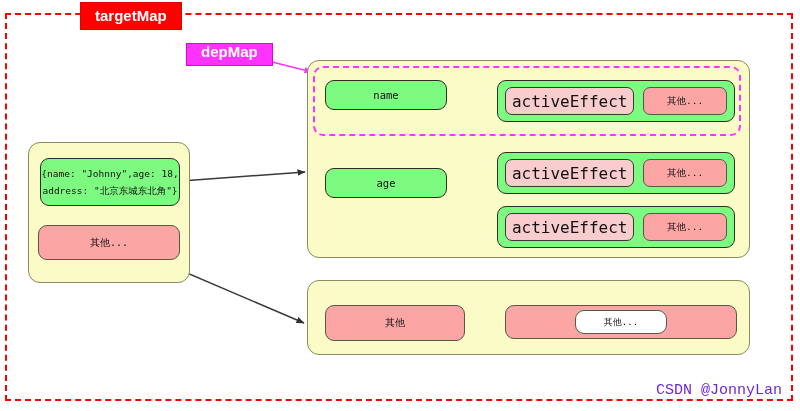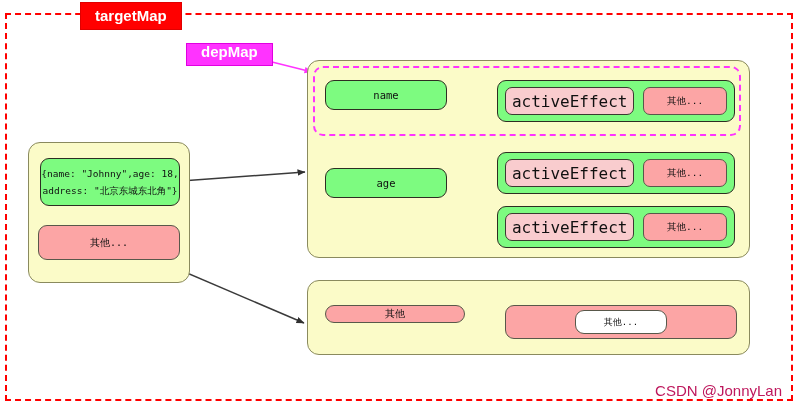--- a/index.html
+++ b/index.html
@@ -143,21 +143,21 @@
   .effect-other {
     position: relative;
     width: 84px;
     height: 28px;
     font-size: 9.5px;
     border-radius: 7px;
   }
 
   
   .other-plain {
-    left: 325px; top: 305px; width: 140px; height: 18px;
+    left: 325px; top: 305px; width: 140px; height: 36px;
     font-size: 10px;
   }
   .other-wrap {
     left: 505px; top: 305px; width: 232px; height: 34px;
     border-radius: 9px;
   }
   .other-inner {
     position: relative;
     width: 90px;
     height: 22px;
@@ -176,23 +176,23 @@
     left: 0; top: 0;
     width: 800px; height: 411px;
     pointer-events: none;
   }
 
   
   .watermark {
     position: absolute;
     right: 18px;
     bottom: 12px;
-    color: #be185d;
+    color: #6d28d9;
     font-size: 15px;
-    font-family: Liberation Sans, sans-serif;
+    font-family: Liberation Mono, monospace;
     white-space: nowrap;
   }
 </style>
 </head>
 <body>
 
 <div id="canvas">
 
   <div class="target-border"></div>
 

